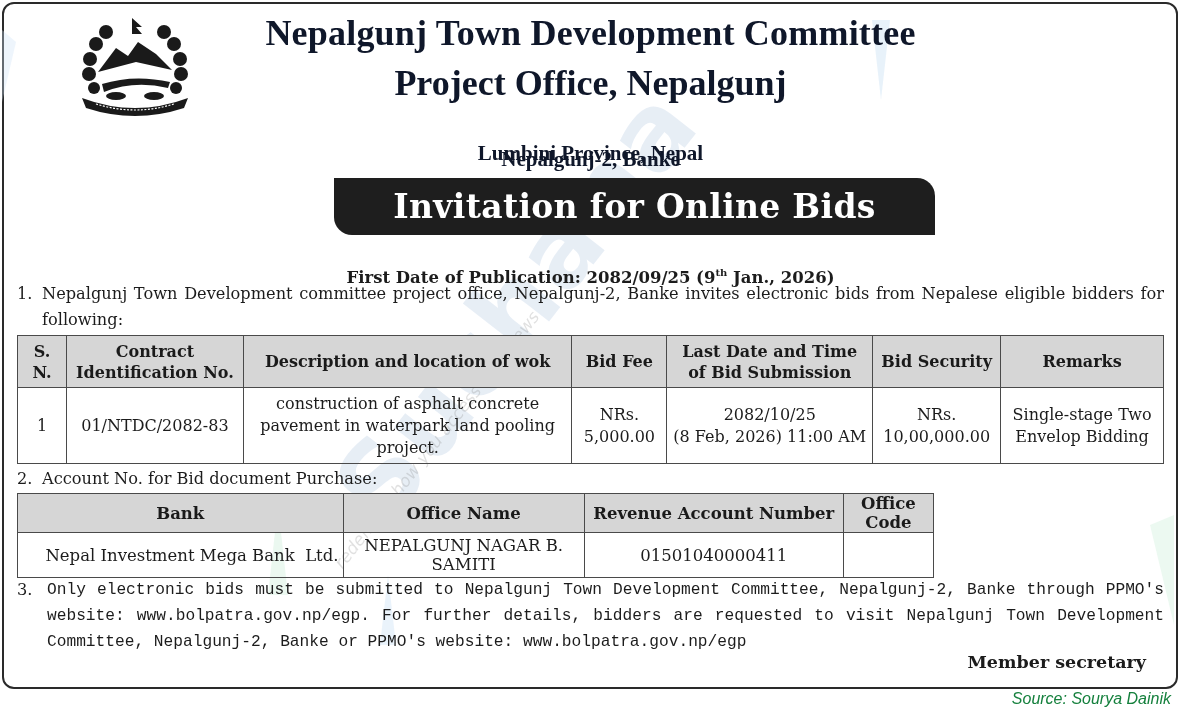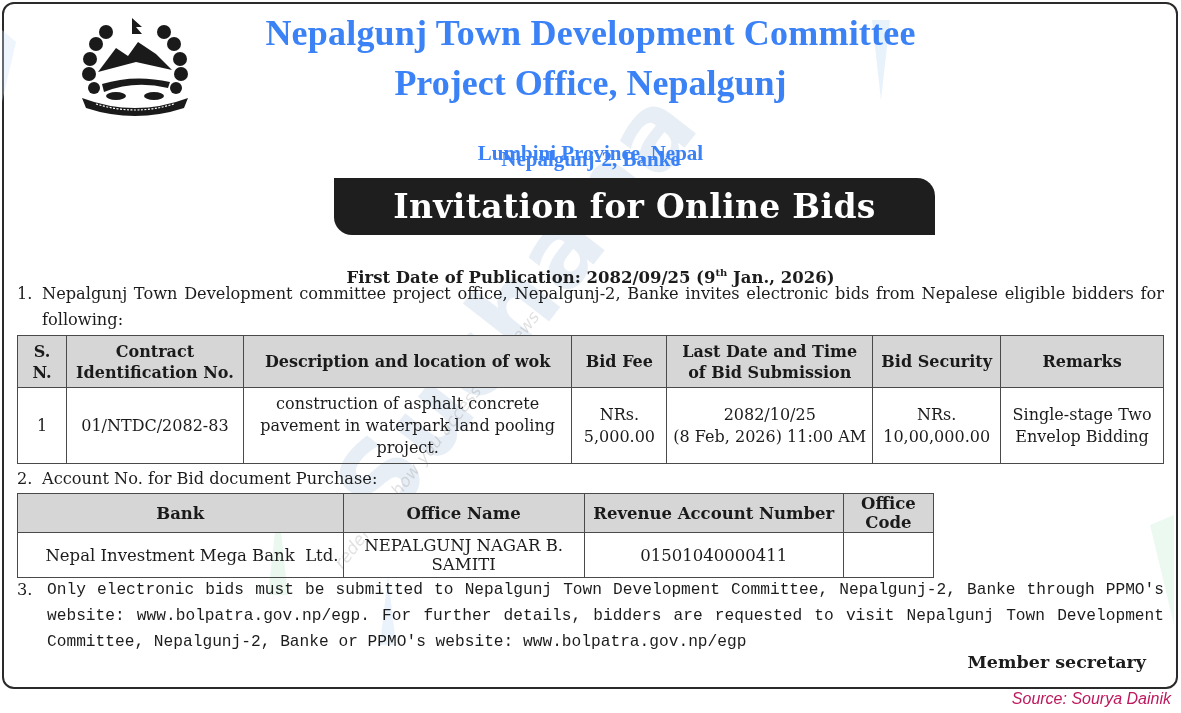--- a/index.html
+++ b/index.html
@@ -25,21 +25,21 @@
     }
     .wm-tag {
       position: absolute; left: 330px; top: 560px; transform: rotate(-52deg); transform-origin: left top;
       font-family: "DejaVu Sans", "Liberation Sans", sans-serif; font-style: italic; font-size: 17px;
       color: #777; opacity: 0.22; white-space: nowrap; pointer-events: none;
     }
 
     
     .emblem { position: absolute; left: 76px; top: 14px; width: 118px; height: 106px; }
 
-    .hdr { position: absolute; left: 0; width: 1181px; text-align: center; font-family: "Liberation Serif", "DejaVu Serif", serif; font-weight: bold; color: #3b82f6; }
+    .hdr { position: absolute; left: 0; width: 1181px; text-align: center; font-family: "Liberation Serif", "DejaVu Serif", serif; font-weight: bold; color: #0f172a; }
     .h1 { top: 12px; font-size: 36px; letter-spacing: 0.2px; left: 0; width: 1181px; padding-left: 0; }
     .h2 { top: 62px; font-size: 36px; }
     .h3 { top: 110px; font-size: 21px; margin-top: 37px; }
     .h4 { top: 141px; font-size: 21px; }
 
     .banner {
       position: absolute; left: 334px; top: 178px; width: 601px; height: 57px;
       background: #1e1e1e; color: #fff; border-radius: 0 18px 0 18px;
       display: flex; align-items: center; justify-content: center;
       font-family: "DejaVu Serif", serif; font-weight: bold; font-size: 33px; letter-spacing: 0.3px;
@@ -72,21 +72,21 @@
     .t2 { left: 17px; top: 493px; width: 917px; font-size: 16.5px; }
     .t2 th { height: 30px; padding: 0 4px; }
     .t2 td { height: 45px; padding: 0 4px; }
 
     .signature {
       position: absolute; right: 35px; top: 652px;
       font-family: "DejaVu Serif", serif; font-weight: bold; font-size: 17.5px;
     }
     .source {
       position: absolute; right: 10px; top: 690px;
-      font-family: "Liberation Sans", "DejaVu Sans", sans-serif; font-style: italic; font-size: 16px; color: #be185d;
+      font-family: "Liberation Sans", "DejaVu Sans", sans-serif; font-style: italic; font-size: 16px; color: #15803d;
     }
   </style>
 </head>
 <body>
 
 <div class="frame"></div>
 
 <div class="wm-shard s1"></div>
 <div class="wm-shard s2"></div>
 <div class="wm-shard s3"></div>

